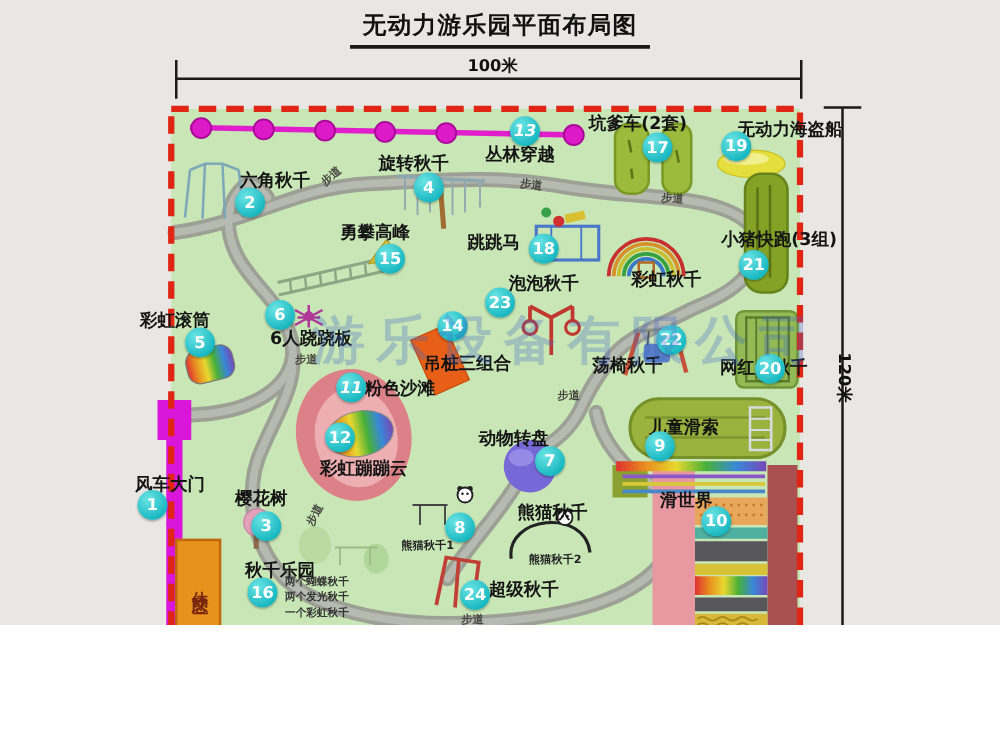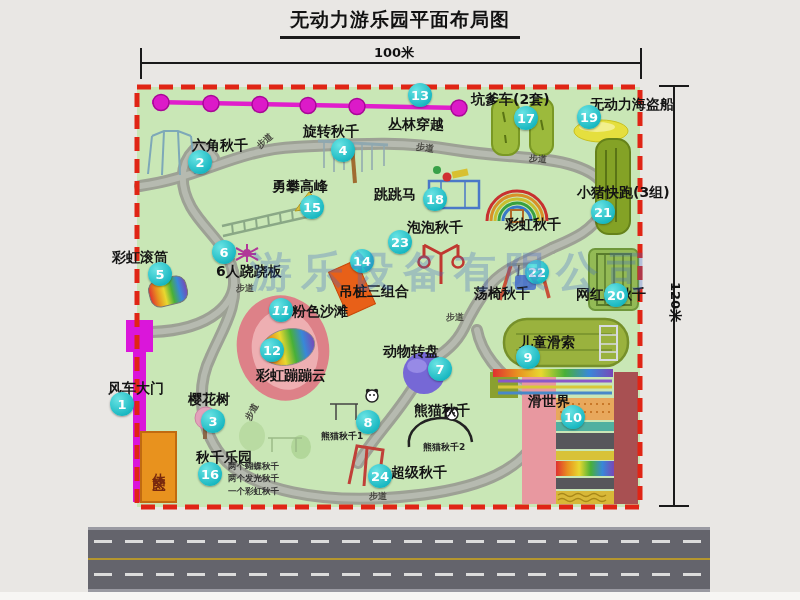--- a/index.html
+++ b/index.html
@@ -1,18 +1,18 @@
 <!DOCTYPE html>
 <html><head>
 <meta charset="utf-8">
 <style>
   *{box-sizing:border-box;margin:0;padding:0}
   html,body{width:800px;height:600px}
   body{font-family:"DejaVu Sans",sans-serif;background:#fff}
-  .page{position:relative;width:800px;height:600px;background:#e9e7e4;overflow:hidden}
+  .page{position:relative;width:800px;height:500px;background:#e9e7e4;overflow:hidden}
   .title{position:absolute;top:7px;left:50%;transform:translateX(-50%);font-size:19px;font-weight:bold;
          color:#111;border-bottom:3px solid #1a1a1a;padding:0 10px 3px;letter-spacing:1px;white-space:nowrap;z-index:50}
   .dim-h{position:absolute;left:374px;top:44px;font-size:13px;font-weight:bold;color:#111;z-index:50}
   .dim-v{position:absolute;left:684px;top:282px;font-size:13px;font-weight:bold;color:#111;
          transform:rotate(90deg);transform-origin:left top;z-index:50}
   .map-svg{position:absolute;left:0;top:0;z-index:10}
   #item-layer{position:absolute;left:0;top:0;width:800px;height:600px;z-index:30;pointer-events:none}
   .attr-label{position:absolute;font-size:14px;font-weight:bold;color:#141414;white-space:nowrap;line-height:1.1}
   .badge{position:absolute;width:24px;height:24px;border-radius:50%;
          background:radial-gradient(circle at 35% 30%,#6ae4e4,#16b6c0 75%);
@@ -295,21 +295,21 @@
       <div class="sub-label" style="left: 423px; top: 441px;">熊猫秋千2</div>
       <div class="attr-label" style="left: 519px; top: 335px;">儿童滑索</div>
       <div class="badge" style="left: 528px; top: 357px;">9</div>
       <div class="attr-label" style="left: 528px; top: 394px;">滑世界</div>
       <div class="badge" style="left: 573px; top: 417px;">10</div>
       <div class="attr-label" style="left: 292px; top: 304px;">粉色沙滩</div>
       <div class="badge" style="left: 281px; top: 310px; font-style: italic;">11</div>
       <div class="attr-label" style="left: 256px; top: 368px;">彩虹蹦蹦云</div>
       <div class="badge" style="left: 272px; top: 350px;">12</div>
       <div class="attr-label" style="left: 388px; top: 117px;">丛林穿越</div>
-      <div class="badge" style="left: 420px; top: 95px;">13</div>
+      <div class="badge" style="left: 420px; top: 105px; font-style: italic;">13</div>
       <div class="attr-label" style="left: 339px; top: 284px;">吊桩三组合</div>
       <div class="badge" style="left: 362px; top: 261px;">14</div>
       <div class="attr-label" style="left: 272px; top: 179px;">勇攀高峰</div>
       <div class="badge" style="left: 312px; top: 207px;">15</div>
       <div class="attr-label" style="left: 196px; top: 450px;">秋千乐园</div>
       <div class="badge" style="left: 210px; top: 474px;">16</div>
       <div class="notes" style="left: 228px; top: 460px;">
         <div>两个蝴蝶秋千</div>
         <div>两个发光秋千</div>
         <div>一个彩虹秋千</div>

